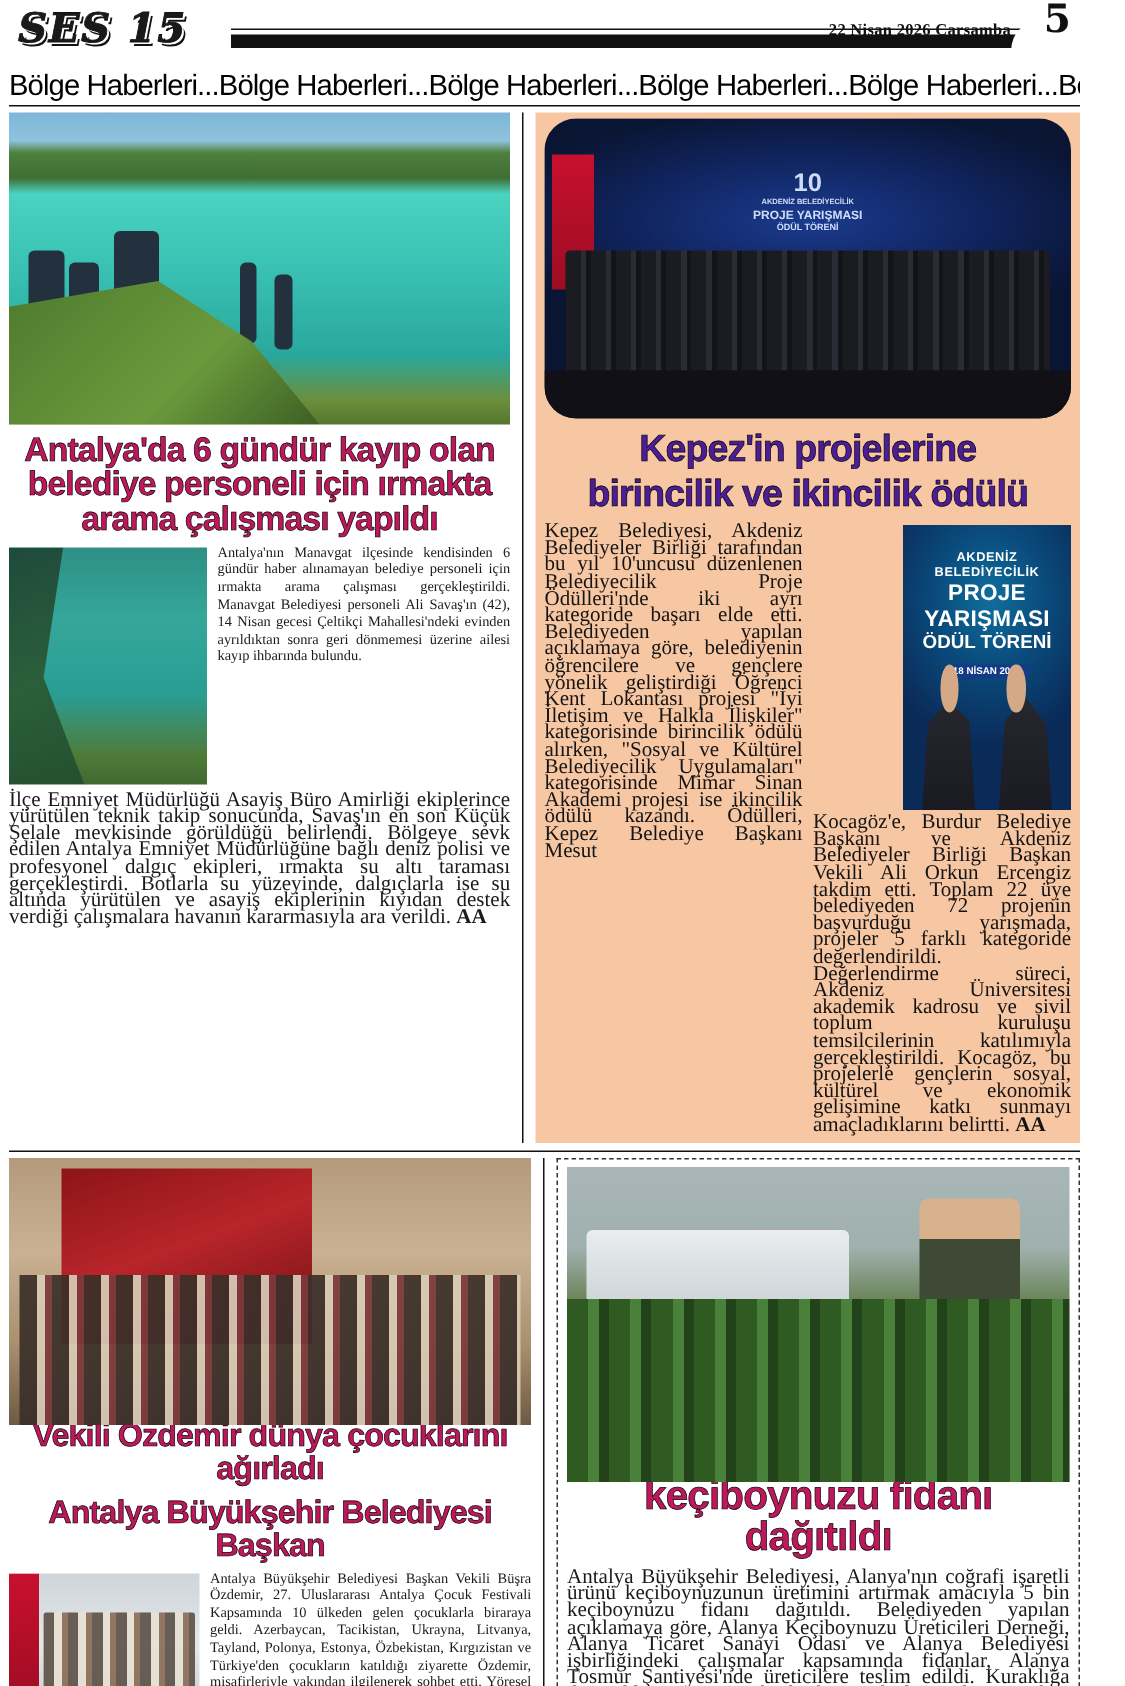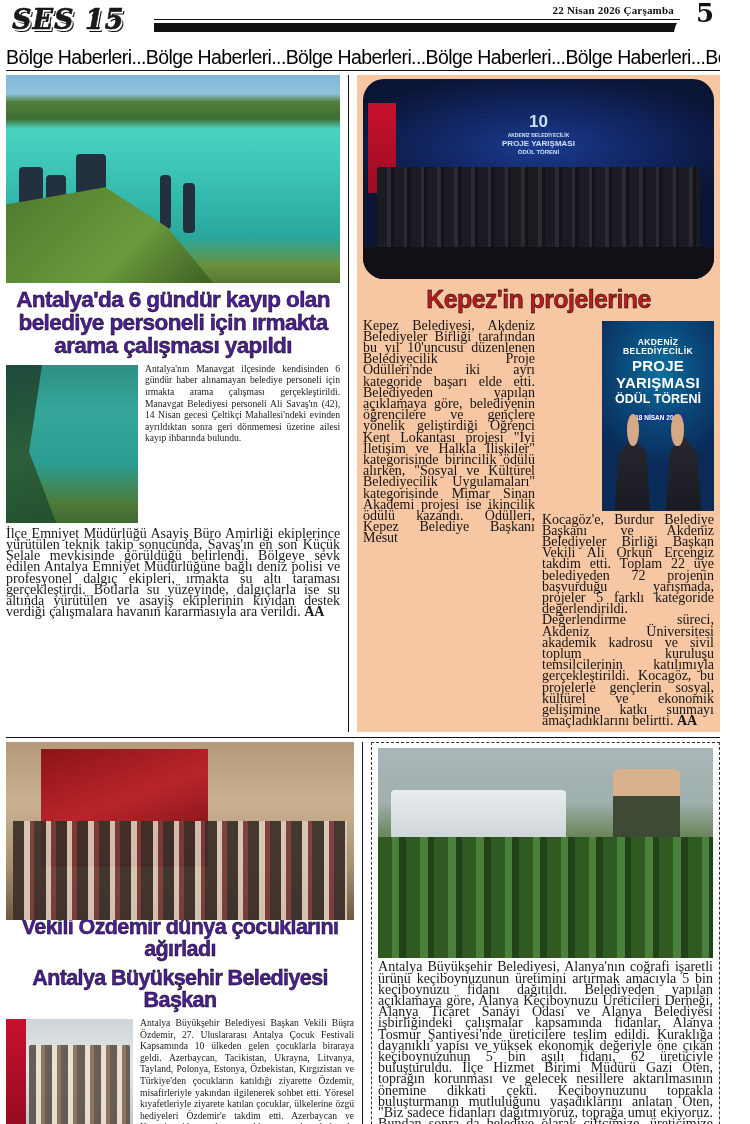--- a/index.html
+++ b/index.html
@@ -17,21 +17,21 @@
     font-family:"DejaVu Serif", serif;
     font-weight:bold;font-style:italic;font-size:27px;letter-spacing:1px;
     color:#1a1a1a;
     text-shadow:1.5px 1.5px 0 #ffffff, 2.5px 2.5px 0 #111111;
     -webkit-text-stroke:0.6px #111;
   }
   .rule-wrap{position:absolute;left:148px;right:6px;top:17px;height:18px;}
   .rule-thick{position:absolute;left:0;right:14px;top:6px;height:9px;background:#111;}
   .rule-thin{position:absolute;left:0;right:2px;top:2px;height:1.2px;background:#111;}
   .date{
-    position:absolute;right:46px;top:4px;
+    position:absolute;right:46px;top:14px;
     font-family:"Liberation Serif", serif;font-weight:bold;font-size:11px;letter-spacing:.2px;margin-left:28px;
   }
   .pagenum{
     position:absolute;right:6px;top:0px;
     font-family:"DejaVu Serif", serif;font-weight:bold;font-size:26px;line-height:26px;
     color:#111;
   }
   .pagenum-mask{
     position:absolute;right:0px;top:12px;width:46px;height:22px;background:#fff;
     border-radius:50% 50% 0 0 / 100% 100% 0 0;
@@ -145,21 +145,21 @@
   .ph-sapling .truck{position:absolute;left:4%;top:20%;width:52%;height:34%;
     background:linear-gradient(to bottom,#e9edf0 0%,#c3c9cd 100%);border-radius:4px;}
   .ph-sapling .plants{position:absolute;left:0;right:0;bottom:0;height:58%;
     background:repeating-linear-gradient(90deg,#2f5a22 0 4.2%, #49803a 4.2% 6.4%, #22421a 6.4% 8.4%);}
   .ph-sapling .man{position:absolute;right:10%;top:10%;width:20%;height:72%;
     background:linear-gradient(to bottom,#d8b18d 0 18%, #3e4a35 18% 100%);border-radius:6px 6px 2px 2px;}
 
   
   .hl{
     font-family:"Liberation Sans", sans-serif;
-    font-weight:bold;text-align:center;color:#4c1d95;
+    font-weight:bold;text-align:center;color:#be185d;
     line-height:1.02;letter-spacing:-0.6px;
     -webkit-text-stroke:0.45px #000;
   }
   .hl-a{font-size:22.5px;margin:6px 0 5px;}
   .hl-b{font-size:25px;margin:8px 0 7px;}
   .hl-c{font-size:21.5px;margin:7px 0 5px;}
   .hl-d{font-size:27px;margin:9px 0 7px;}
 
   
   .bt{
@@ -167,21 +167,21 @@
     font-size:14px;line-height:11.2px;text-align:justify;color:#1a1a1a;
     hyphens:auto;
   }
   .bt p{margin:0;}
   .bt b{font-weight:bold;}
   .narrow{font-size:9.6px;line-height:11.6px;}
   .wrapimg-left{float:left;width:132px;margin:2px 7px 3px 0;}
 
   
   .kepez{background:#f7c7a4;padding:4px 6px 6px;box-sizing:border-box;}
-  .kepez .hl{color:#b91c1c;}
+  .kepez .hl{color:#4c1d95;}
   .kepez .bt{color:#141414;}
   .kepez-cols{display:flex;gap:7px;}
   .kepez-col{width:172px;}
 
   .poster-float{float:right;width:112px;margin:1px 0 3px 6px;}
 
   
   .alanya{border:1.4px dashed #333;padding:5px 6px 6px;box-sizing:border-box;}
 
   .hr-thin{height:1px;background:#111;margin:5px 0 4px;}
@@ -242,20 +242,21 @@
           <div style="font-size:17px;">10</div>
           <div style="font-size:5px;">AKDENİZ BELEDİYECİLİK</div>
           <div style="font-size:8px;">PROJE YARIŞMASI</div>
           <div style="font-size:6px;">ÖDÜL TÖRENİ</div>
         </div>
         <div class="people"></div>
         <div class="stage"></div>
       </div>
 
       <div class="hl hl-b">Kepez'in projelerine</div>
+      <div class="hl hl-b" style="margin-top:-3px;">birincilik ve ikincilik ödülü</div>
 
       <div class="kepez-cols">
         <div class="kepez-col">
           <div class="bt">
             <p>Kepez Belediyesi, Akdeniz Belediyeler Birliği tarafından bu yıl 10'uncusu düzenlenen Belediyecilik Proje Ödülleri'nde iki ayrı kategoride başarı elde etti. Belediyeden yapılan açıklamaya göre, belediyenin öğrencilere ve gençlere yönelik geliştirdiği Öğrenci Kent Lokantası projesi "İyi İletişim ve Halkla İlişkiler" kategorisinde birincilik ödülü alırken, "Sosyal ve Kültürel Belediyecilik Uygulamaları" kategorisinde Mimar Sinan Akademi projesi ise ikincilik ödülü kazandı. Ödülleri, Kepez Belediye Başkanı Mesut</p>
           </div>
         </div>
         <div class="kepez-col">
           <div class="photo ph-poster poster-float">
             <div class="band">
@@ -309,20 +310,21 @@
     <div class="colsep"></div>
 
     <div class="col alanya">
 
       <div class="photo ph-sapling">
         <div class="truck"></div>
         <div class="man"></div>
         <div class="plants"></div>
       </div>
 
+      <div class="hl hl-d" style="margin-top:-4px;">keçiboynuzu fidanı dağıtıldı</div>
 
       <div class="bt" style="margin-top:3px;">
         <p><span>Antalya Büyükşehir Belediyesi, Alanya'nın coğrafi işaretli ürünü keçiboynuzunun üretimini artırmak amacıyla 5 bin keçiboynuzu fidanı dağıtıldı. Belediyeden yapılan açıklamaya göre, Alanya Keçiboynuzu Üreticileri Derneği, Alanya Ticaret Sanayi Odası ve Alanya Belediyesi işbirliğindeki çalışmalar kapsamında fidanlar, Alanya Tosmur Şantiyesi'nde üreticilere teslim edildi. Kuraklığa dayanıklı yapısı ve yüksek ekonomik değeriyle öne çıkan keçiboynuzunun 5 bin aşılı fidanı, 62 üreticiyle buluşturuldu. İlçe Hizmet Birimi Müdürü Gazi Öten, toprağın korunması ve gelecek nesillere aktarılmasının önemine dikkati çekti. Keçiboynuzunu toprakla buluşturmanın mutluluğunu yaşadıklarını anlatan Öten, "Biz sadece fidanları dağıtmıyoruz, toprağa umut ekiyoruz. Bundan sonra da belediye olarak çiftçimize, üreticimize teknik destek, sulama, tohum ve fidan desteklerimize devam edeceğiz." ifadelerini kullandı. Tarımsal Hizmetler Dairesi Başkanlığı Kırsal Kalkınma ve Kooperatifçilik Müdürü Ziraat Mühendisi Asaf Özalp de dağıtılan fidanların iklim krizine dirençli ve az su isteyen yapısı olduğunu aktardı. Destek sayesinde yaklaşık 200 dönüm alanın tarıma kazandırıldığını dile getiren Özalp, tarımsal kalkınmayı sadece bir adım değil, gelecek inşası olarak gördüklerini vurguladı. Alanya Keçiboynuzu Üreticileri Birliği Başkanı Duran Yılmaz ise yaklaşık 75 üreticinin bahçesini tamamen keçiboynuzuna çevirecek bir proje başlattıklarını kaydetti. Fidanlarla, bölge tarımının güçlendirilmesi, üretim alanlarının genişletilmesi ve çiftçilerin gelir kaynaklarının çeşitlendirilmesi hedefleniyor.</span> </p>
       </div>
     </div>
   </div>
 
 </div>
 
 </body></html>

